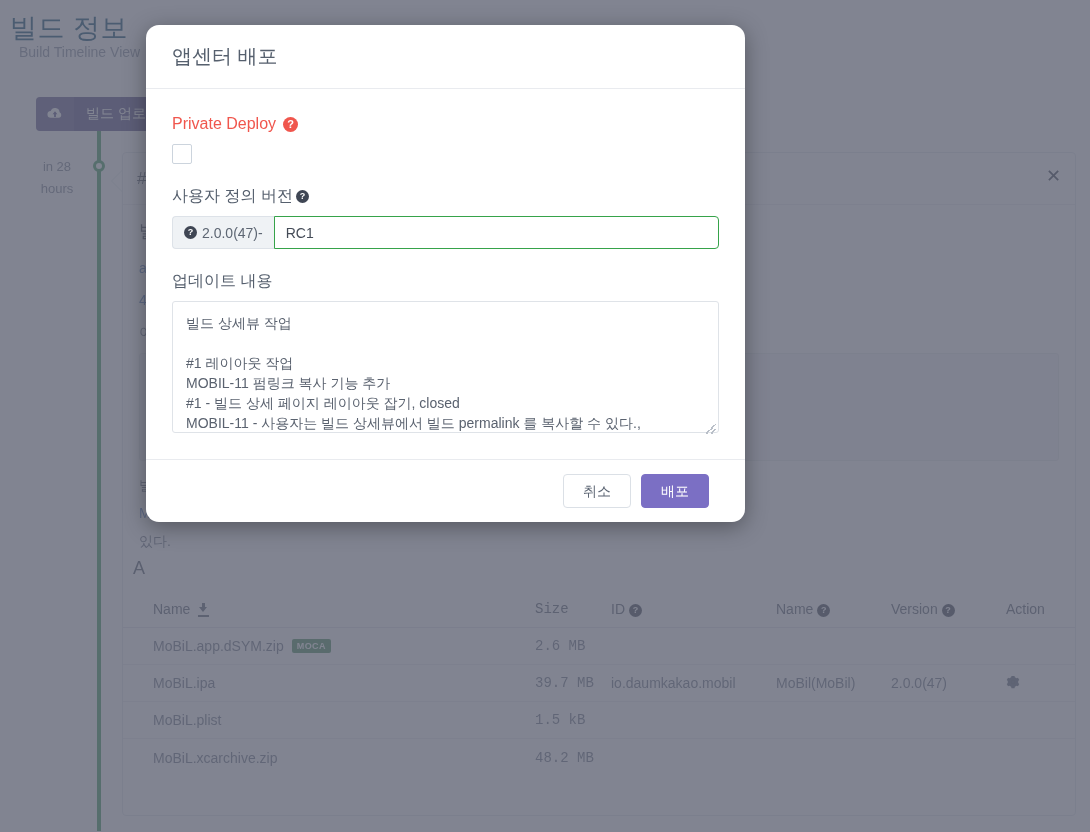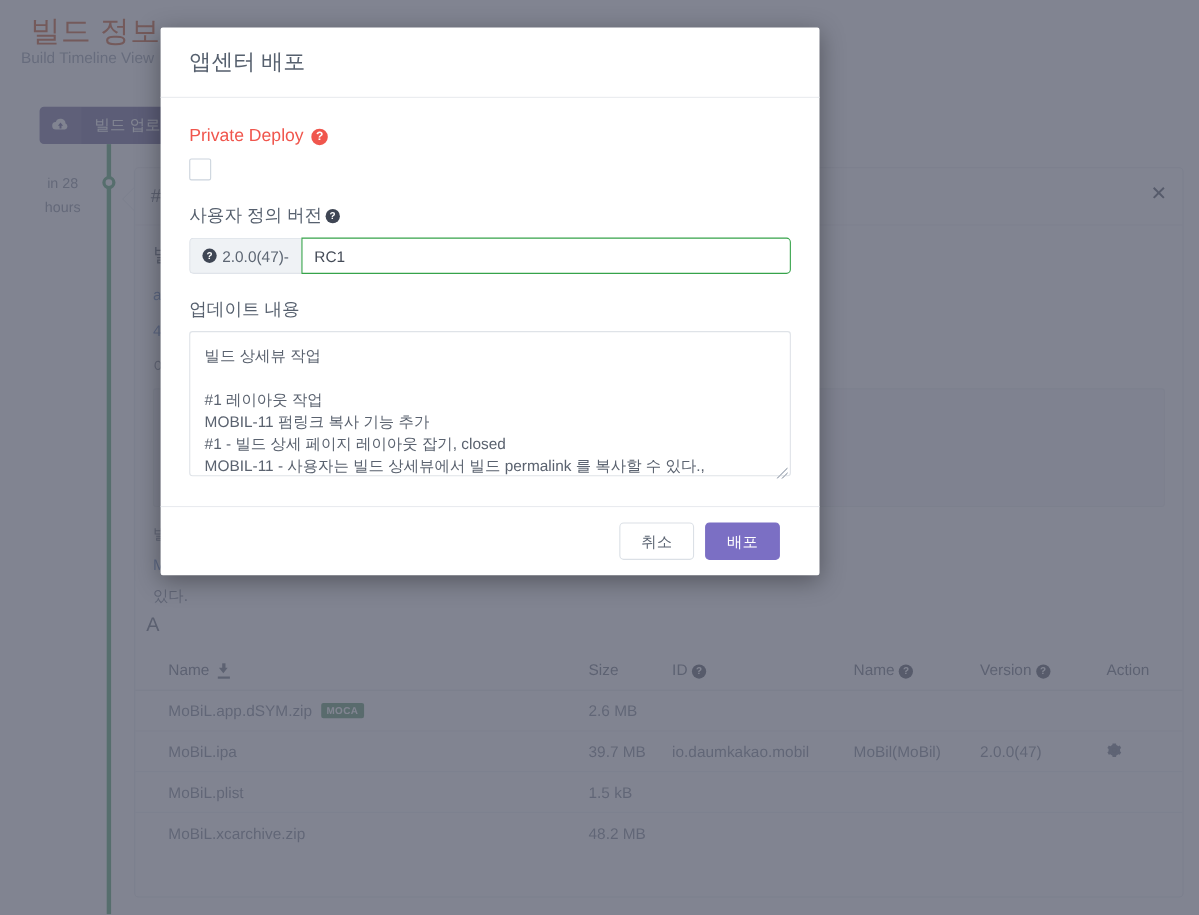--- a/index.html
+++ b/index.html
@@ -9,22 +9,22 @@
     background: #ffffff;
     overflow: hidden;
   }
 
   
   #page-root { position: relative; width: 1090px; height: 832px; background: #fff; }
 
   .bg-layer { position: absolute; inset: 0; background: #ffffff; }
 
   .bg-title {
-    position: absolute; left: 28px; top: 10px;
-    font-size: 27px; color: #c2410c; font-weight: 400; letter-spacing: .5px;
+    position: absolute; left: 10px; top: 10px;
+    font-size: 27px; color: #0c4a6e; font-weight: 400; letter-spacing: .5px;
   }
   .bg-subtitle {
     position: absolute; left: 19px; top: 44px;
     font-size: 14px; color: #8a93a3;
   }
 
   .bg-upload-btn {
     position: absolute; left: 36px; top: 97px;
     height: 34px; display: flex; align-items: center;
     background: #564f8a; color: #fff; border-radius: 4px;
@@ -87,21 +87,21 @@
     position: absolute; left: 10px; top: 405px; font-size: 18px; color: #515a69;
   }
   .attach-table { position: absolute; left: 0; right: 0; top: 438px; }
   .at-row {
     display: flex; align-items: center; height: 37px;
     border-bottom: 1px solid #eceef2; padding: 0 20px 0 30px;
     font-size: 14px; color: #707988;
   }
   .at-row.head { color: #5b6372; border-bottom: 1px solid #e2e5ea; }
   .c-name { flex: 0 0 382px; display: flex; align-items: center; gap: 8px; }
-  .c-size { flex: 0 0 76px; }
+  .c-size { flex: 0 0 76px; font-family: Liberation Mono, monospace; }
   .c-id   { flex: 0 0 165px; }
   .c-pkg  { flex: 0 0 115px; }
   .c-ver  { flex: 0 0 115px; }
   .c-act  { flex: 1; text-align: left; }
   .badge-moca {
     background: #4a8f5e; color: #fff; font-size: 9px; letter-spacing: .4px;
     padding: 2px 5px; border-radius: 2px; font-weight: bold;
   }
 
   .dlicon { display: inline-block; width: 11px; height: 12px; position: relative; }
@@ -126,21 +126,21 @@
   .gear { display:inline-block; width: 14px; height: 14px; color: #5f6878; }
 
   
   #overlay {
     position: absolute; inset: 0; background: #5e6272; opacity: .78; z-index: 40;
   }
 
   
   #modal {
     position: absolute; left: 146px; top: 25px; width: 599px;
-    background: #fff; border-radius: 2px; z-index: 50;
+    background: #fff; border-radius: 13px; z-index: 50;
     box-shadow: 0 5px 22px rgba(0,0,0,.35);
     display: flex; flex-direction: column;
   }
   .m-head {
     height: 64px; display: flex; align-items: center; padding: 0 26px;
     border-bottom: 1px solid #e9ebef;
   }
   .m-title { font-size: 20px; color: #56606e; }
 
   .m-body { padding: 26px 26px 22px 26px; }

